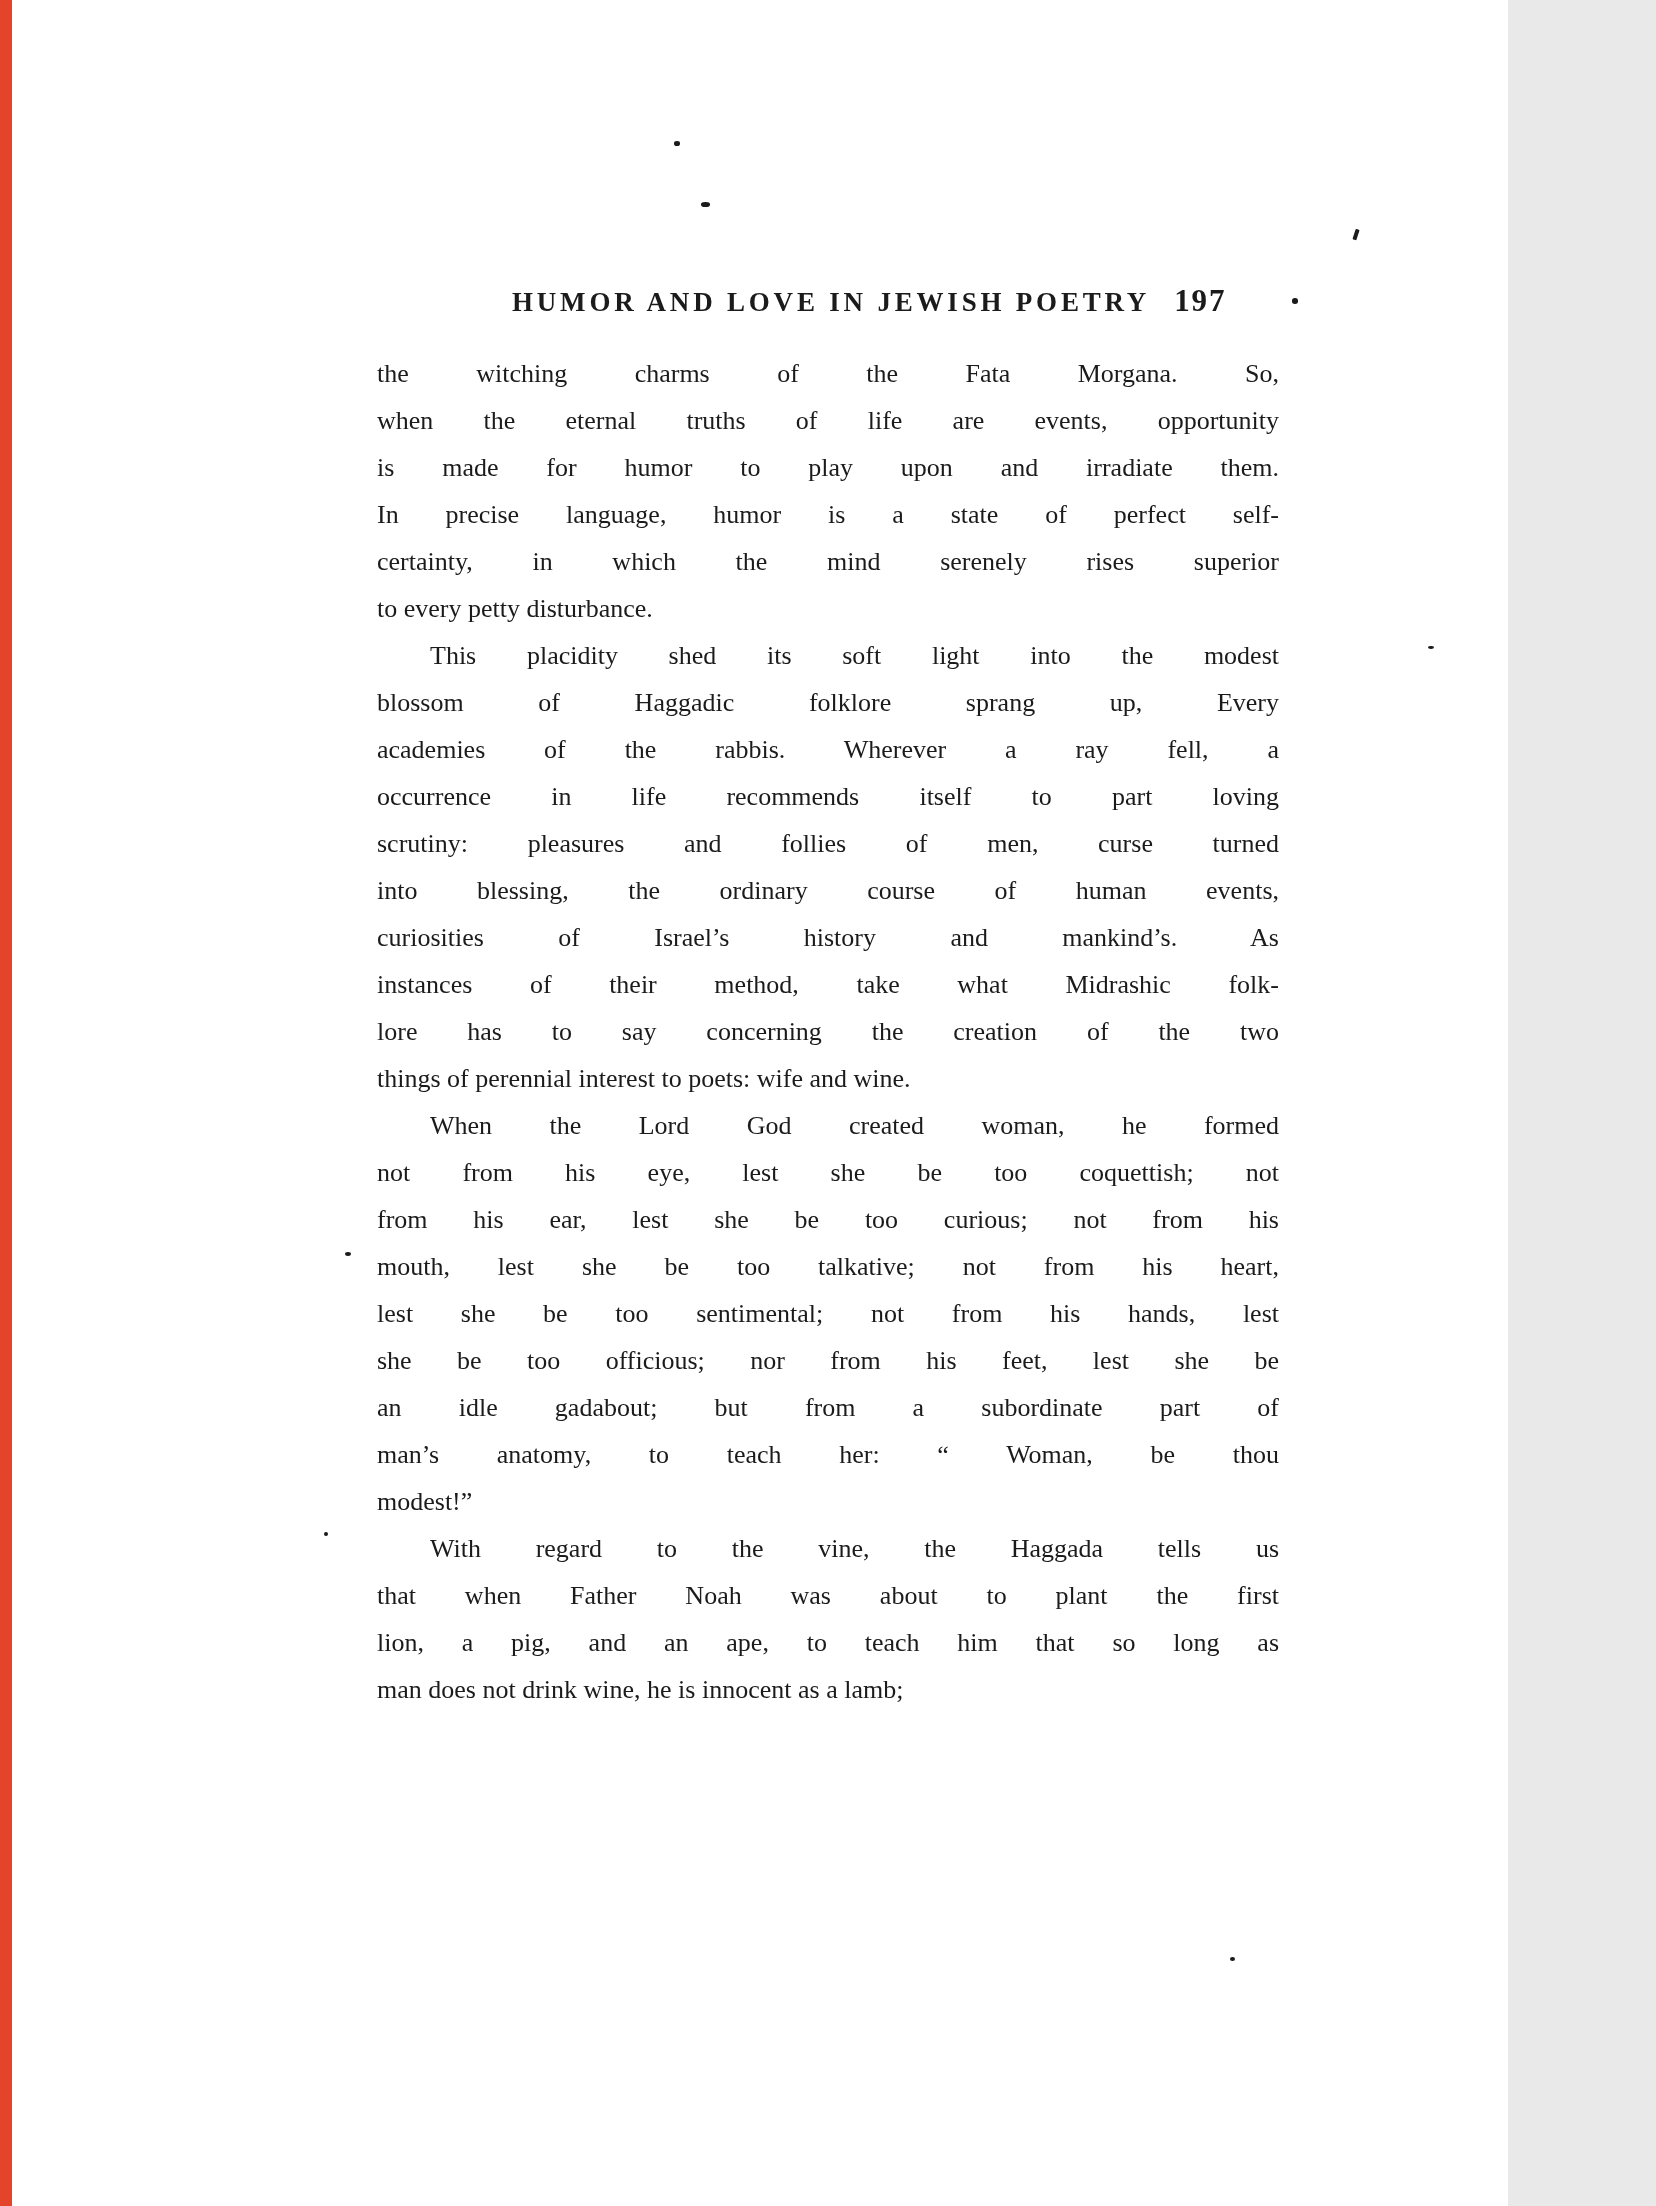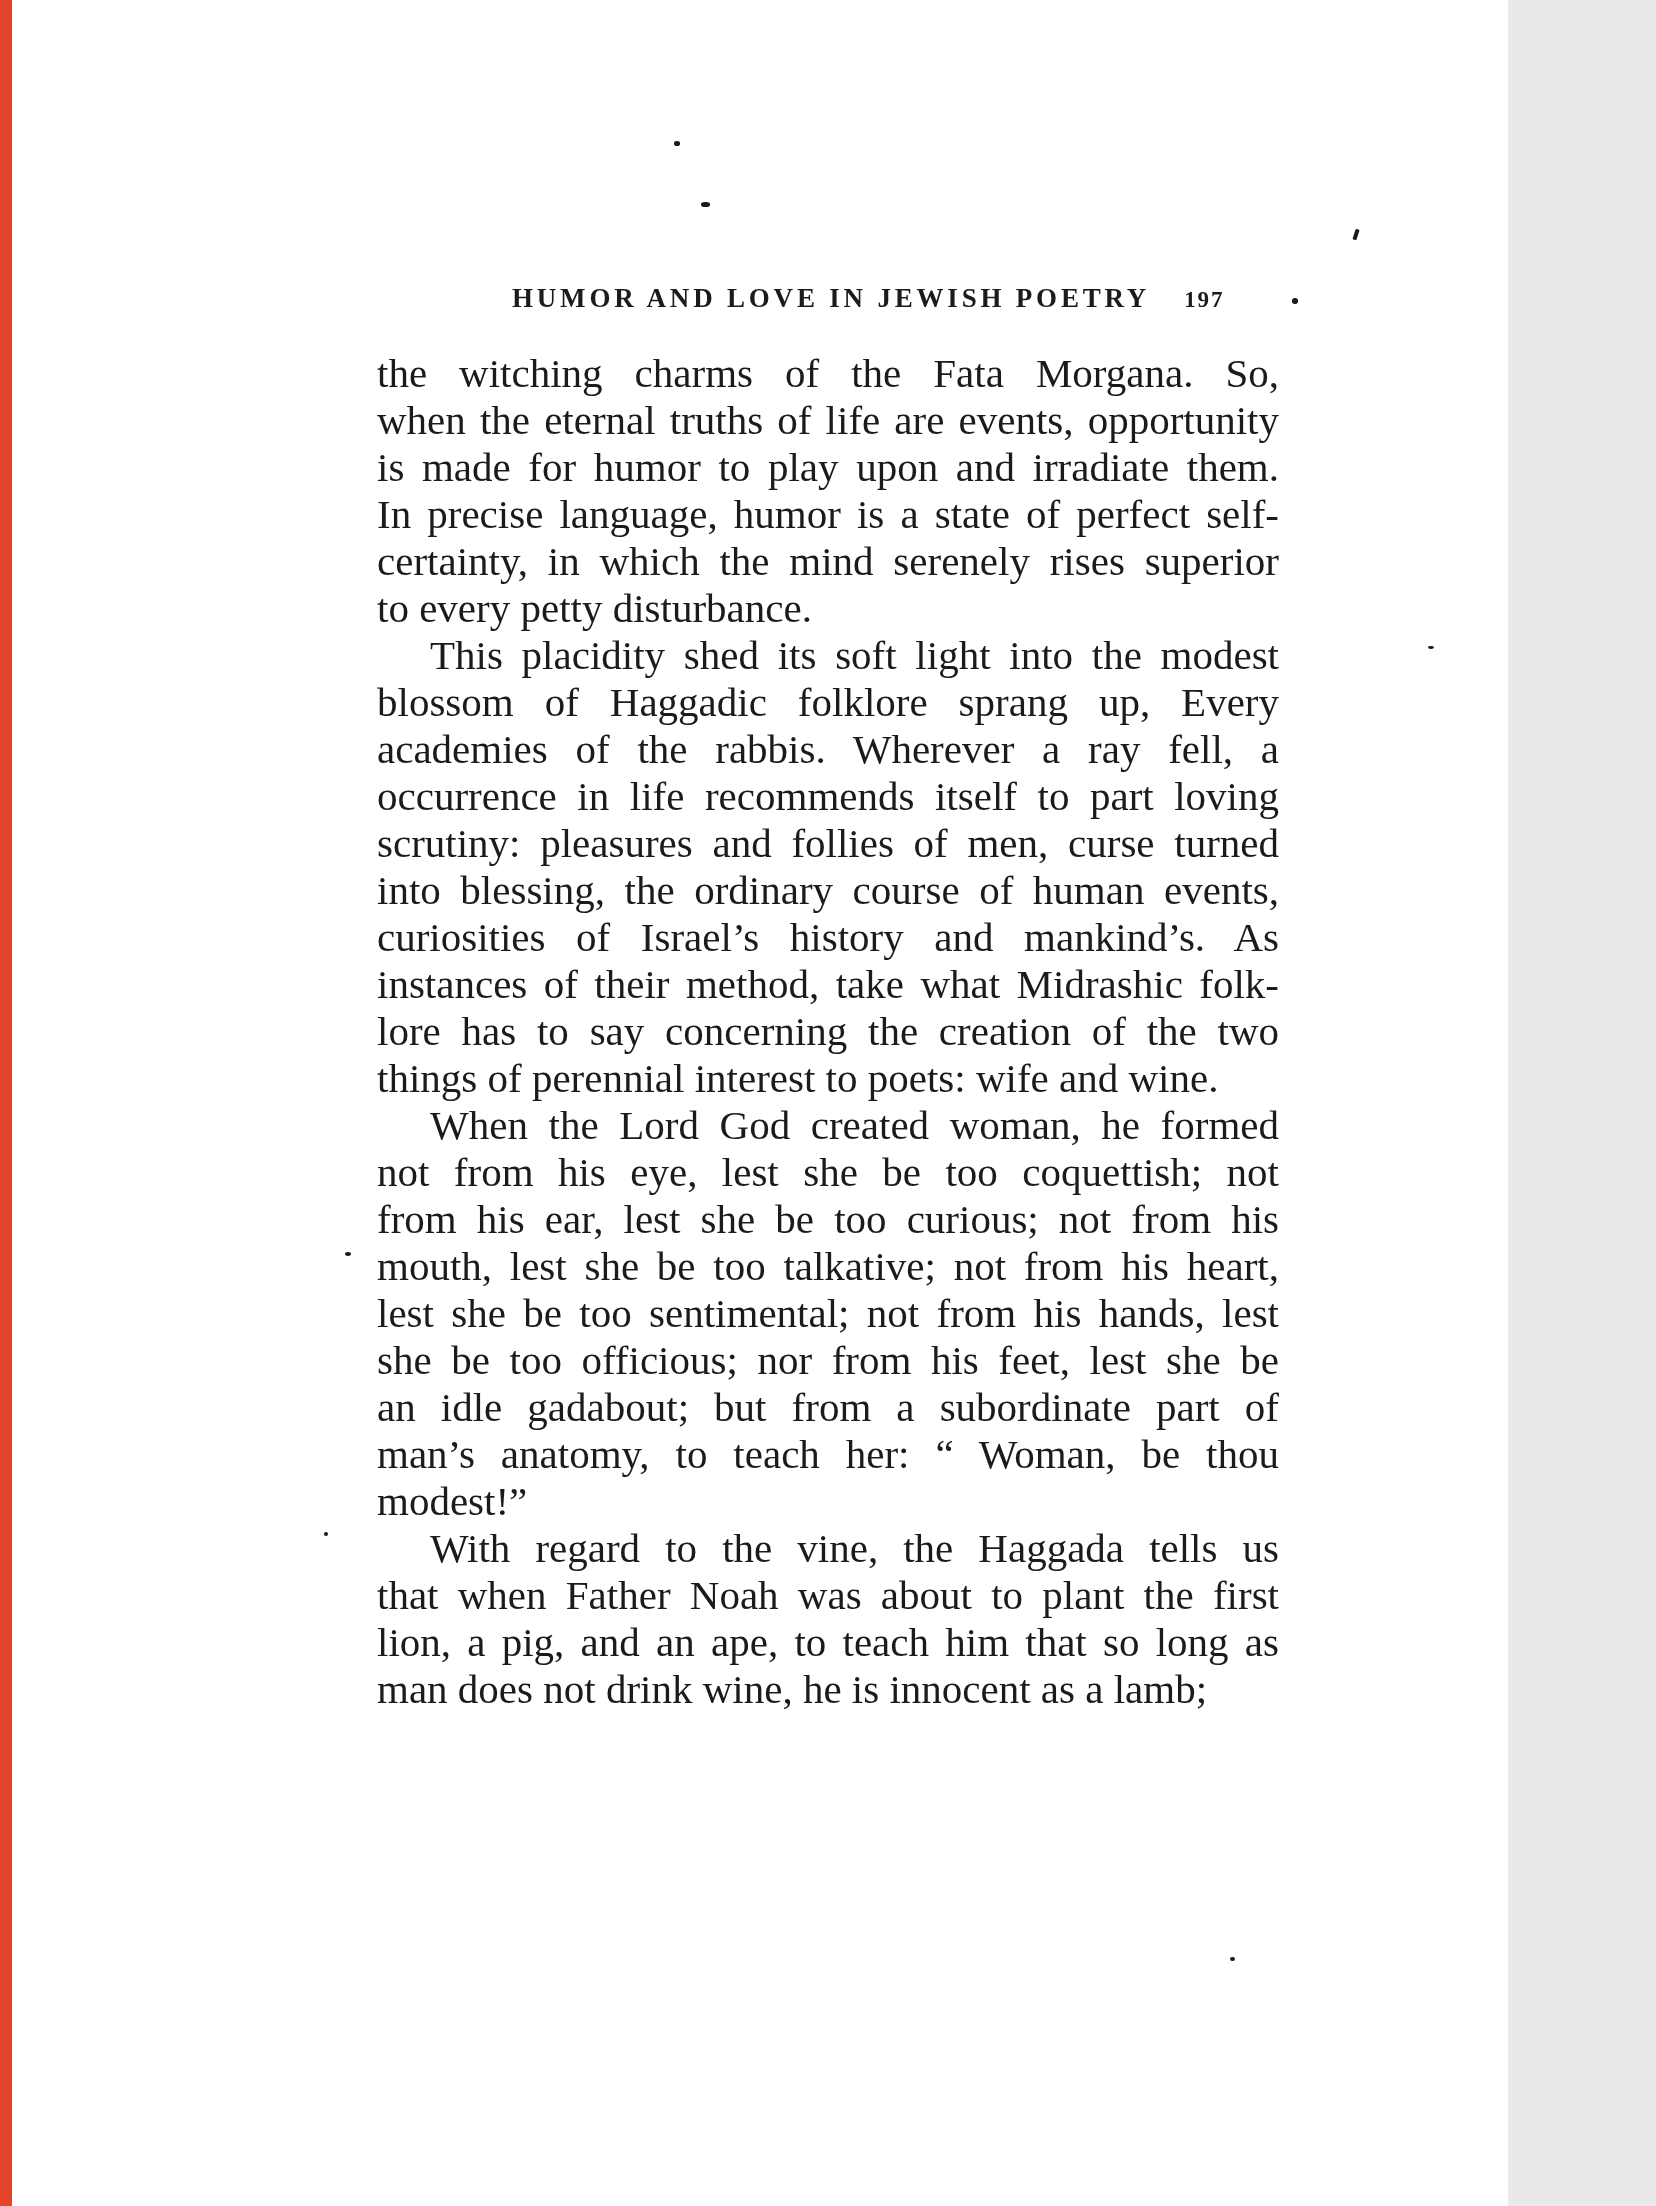--- a/index.html
+++ b/index.html
@@ -15,25 +15,25 @@
   }
   .header{
     position:absolute;left:512px;top:283px;width:810px;
     display:flex;align-items:baseline;
     white-space:nowrap;
   }
   .running-title{
     font-size:27px;font-weight:bold;letter-spacing:3.8px;
   }
   .page-number{
-    font-size:23px;font-weight:bold;letter-spacing:1.9px;margin-left:34px;
+    font-size:31px;font-weight:bold;letter-spacing:1.9px;margin-left:24px;
   }
   .textblock{
     position:absolute;left:377px;top:350px;width:902px;
-    font-size:41px;
+    font-size:26px;
   }
   .line{
     height:47px;line-height:47px;
     text-align:justify;
     text-align-last:justify;
     white-space:normal;
   }
   .line.rag{text-align-last:left;}
   .line.ind{padding-left:53px;}
   .speck{

